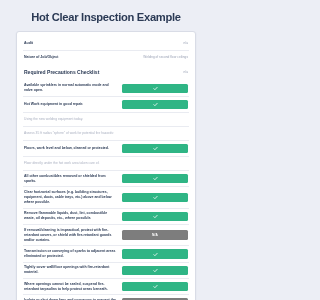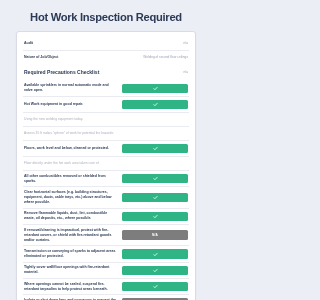--- a/index.html
+++ b/index.html
@@ -97,21 +97,21 @@
   }
   .badge.pass { background: #2fb585; }
   .badge.na   { background: #7d7d7d; }
   .badge svg { display: block; }
 </style>
 </head>
 <body>
 
 <div class="page">
 
-  <h1 class="page-title">Hot Work Inspection Required</h1>
+  <h1 class="page-title">Hot Clear Inspection Example</h1>
 
   <div class="card">
     <div>
         <div class="row">
           <div class="row-label">Audit</div>
           <div class="row-value">n/a</div>
         </div>
         <div class="row">
           <div class="row-label">Nature of Job/Object</div>
           <div class="row-value">Welding of second floor ceilings</div>

